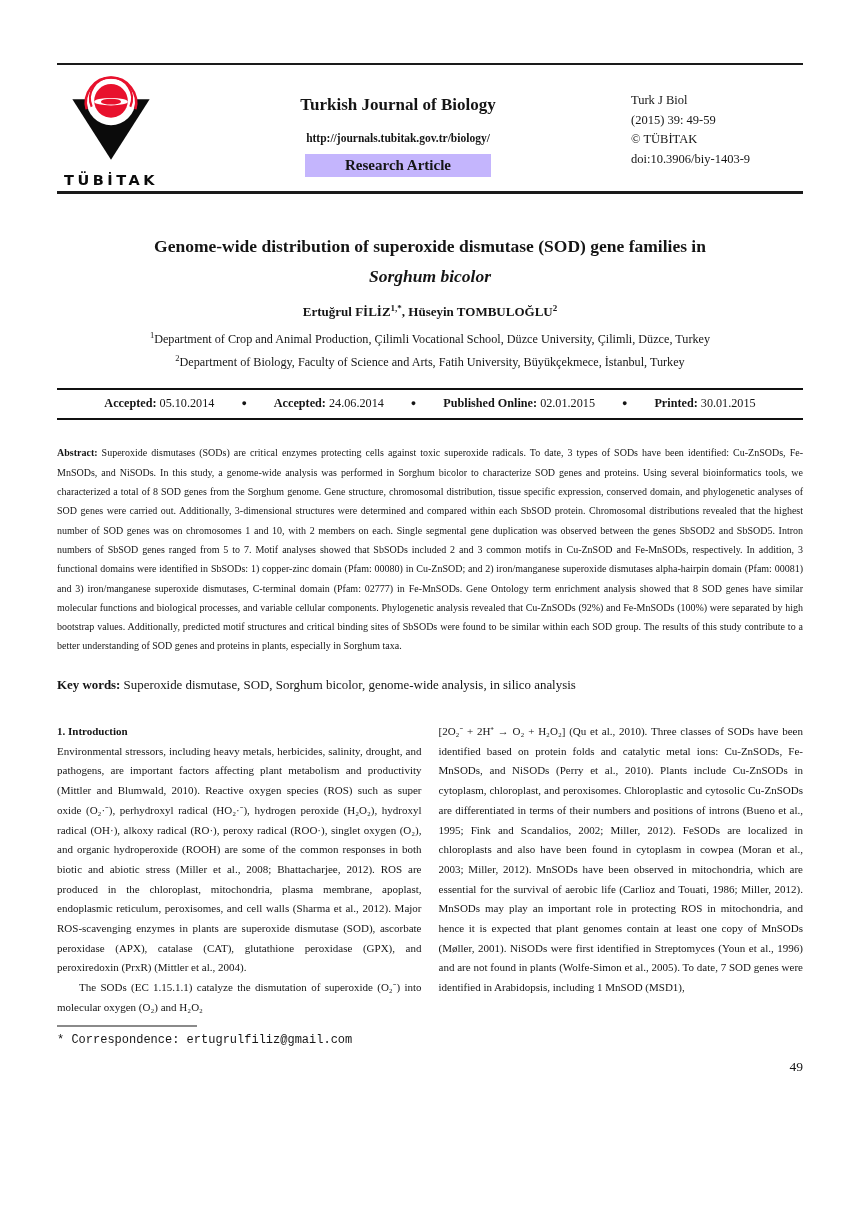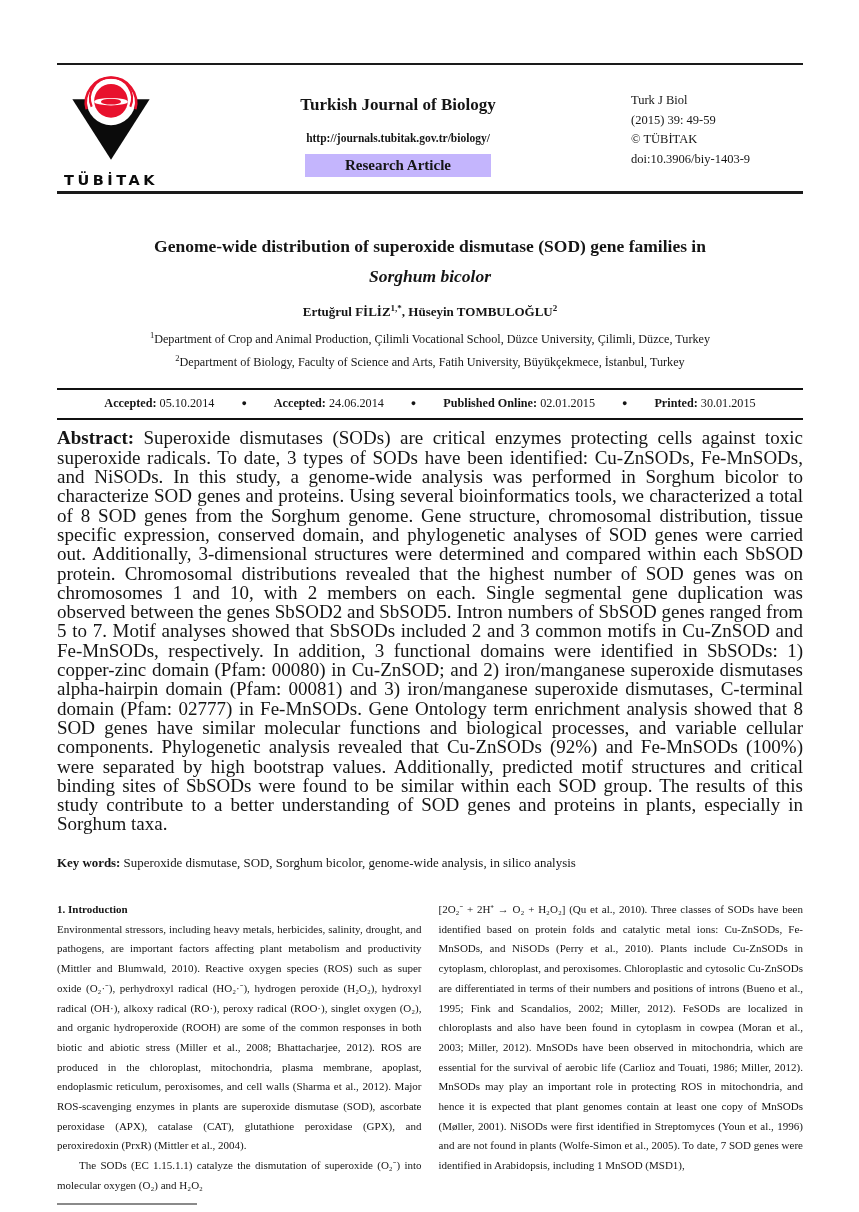--- a/index.html
+++ b/index.html
@@ -46,21 +46,21 @@
   .dates-bar{
     margin-top:16px;
     border-top:2px solid #111;border-bottom:2px solid #111;
     padding:6px 0 7px 0;
     display:flex;justify-content:center;align-items:center;gap:27px;
     font-size:12.2px;
   }
   .date-item b{font-weight:bold;}
   .bullet{font-size:9px;line-height:1;}
 
-  .abstract{margin:8px 0 0 0;text-align:justify;font-size:19px;line-height:19.3px;}
+  .abstract{margin:23px 0 0 0;text-align:justify;font-size:10px;line-height:19.3px;}
   .abstract b{font-weight:bold;}
   .keywords{margin:20px 0 0 0;text-align:justify;font-size:12.9px;line-height:19.3px;}
   .keywords b{font-weight:bold;}
 
   .columns{display:flex;gap:17px;margin-top:27px;}
   .col{flex:1 1 0;text-align:justify;font-size:11px;line-height:19.7px;}
   .section-heading{font-weight:bold;margin:0;}
   .col p{margin:0;}
   .col p.indent{text-indent:22px;}
 

